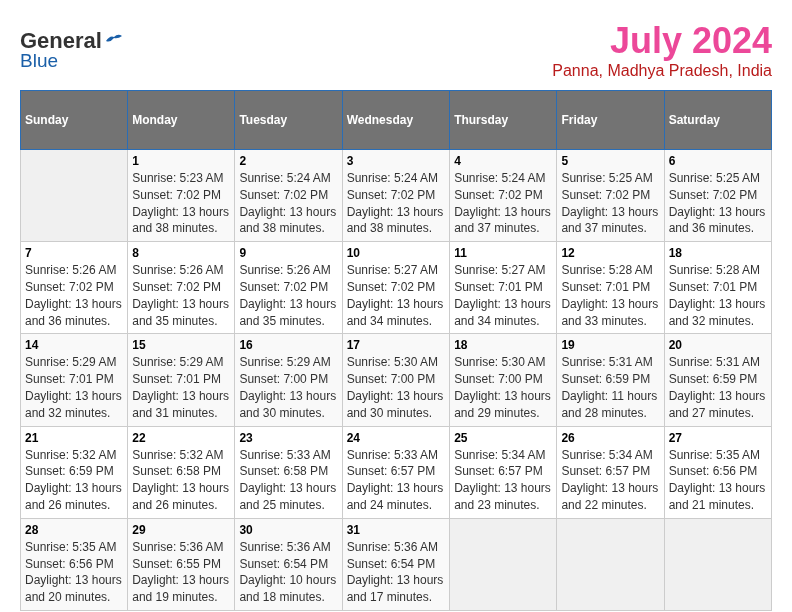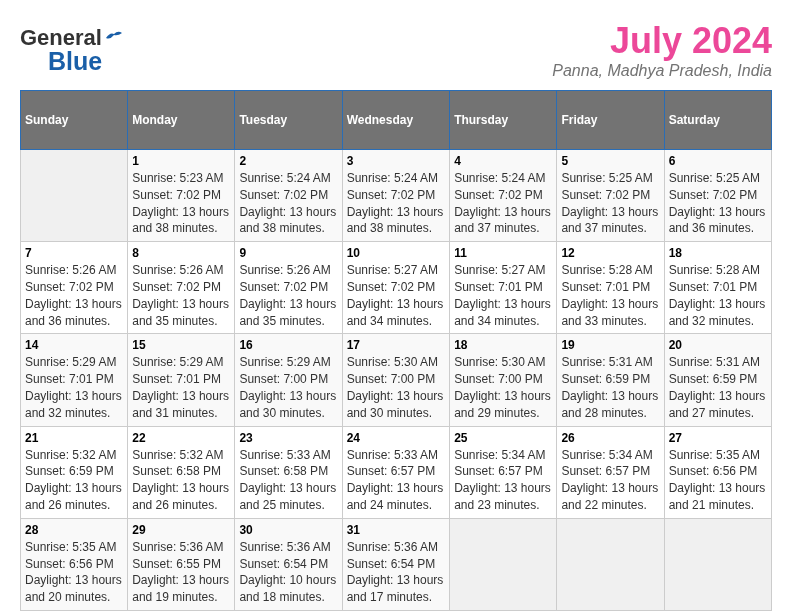--- a/index.html
+++ b/index.html
@@ -25,22 +25,21 @@
       text-align: right;
     }
     .title-block h1 {
       font-size: 36px;
       font-weight: bold;
       color: #ec4899;
     }
     .title-block h2 {
       font-size: 16px;
       font-weight: normal;
-      color: #737373;
-      font-style: italic;
+      color: #b91c1c;
     }
     table {
       width: 100%;
       border-collapse: collapse;
       font-size: 11px;
     }
     thead tr th {
       background-color: #737373;
       color: #fff;
       padding: 22px 4px;
@@ -81,21 +80,21 @@
 <body>
 
 <div class="header">
   <div class="logo">
     <div style="display:flex;align-items:center;">
       <span style="font-size:22px;font-weight:bold;color:#333;">General</span>
       <svg width="20" height="16" viewBox="0 0 20 16" style="margin-left:2px;">
         <path d="M2,8 Q6,2 10,4 Q14,0 18,3 Q14,6 10,5 Q6,10 2,8Z" fill="#1a5fa8"></path>
       </svg>
     </div>
-    <span style="font-size:25px;font-weight:bold;color:#1a5fa8;margin-top:-4px;margin-left:28px;">Blue</span>
+    <span style="font-size:19px;font-weight:normal;color:#1a5fa8;margin-top:-4px;">Blue</span>
   </div>
   <div class="title-block">
     <h1>July 2024</h1>
     <h2>Panna, Madhya Pradesh, India</h2>
   </div>
 </div>
 
 <table>
   <thead>
     <tr>
@@ -182,21 +181,21 @@
         <td>
           <span class="day-number">17</span>
           <div class="day-info"><span>Sunrise: 5:30 AM</span><br><span>Sunset: 7:00 PM</span><br><span>Daylight: 13 hours and 30 minutes.</span></div>
         </td>
         <td>
           <span class="day-number">18</span>
           <div class="day-info"><span>Sunrise: 5:30 AM</span><br><span>Sunset: 7:00 PM</span><br><span>Daylight: 13 hours and 29 minutes.</span></div>
         </td>
         <td>
           <span class="day-number">19</span>
-          <div class="day-info"><span>Sunrise: 5:31 AM</span><br><span>Sunset: 6:59 PM</span><br><span>Daylight: 13 hours and 28 minutes.</span></div>
+          <div class="day-info"><span>Sunrise: 5:31 AM</span><br><span>Sunset: 6:59 PM</span><br><span>Daylight: 11 hours and 28 minutes.</span></div>
         </td>
         <td>
           <span class="day-number">20</span>
           <div class="day-info"><span>Sunrise: 5:31 AM</span><br><span>Sunset: 6:59 PM</span><br><span>Daylight: 13 hours and 27 minutes.</span></div>
         </td>
       </tr>
       <tr>
         <td>
           <span class="day-number">21</span>
           <div class="day-info"><span>Sunrise: 5:32 AM</span><br><span>Sunset: 6:59 PM</span><br><span>Daylight: 13 hours and 26 minutes.</span></div>

